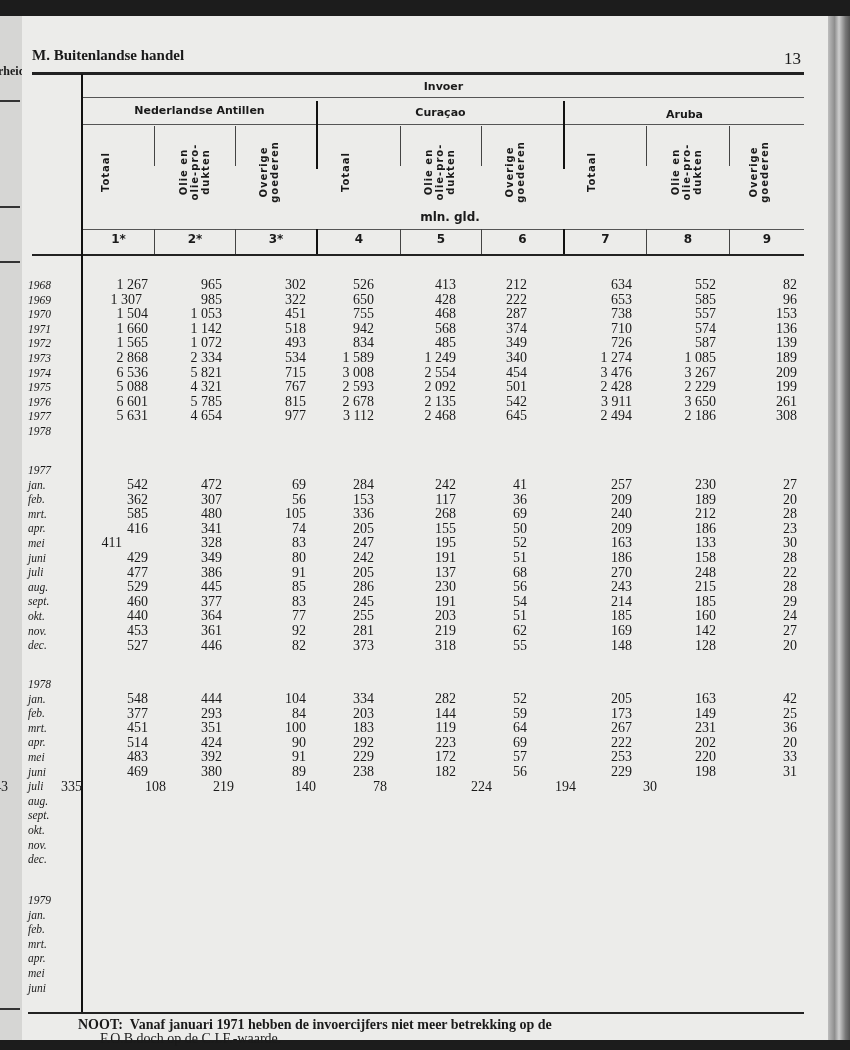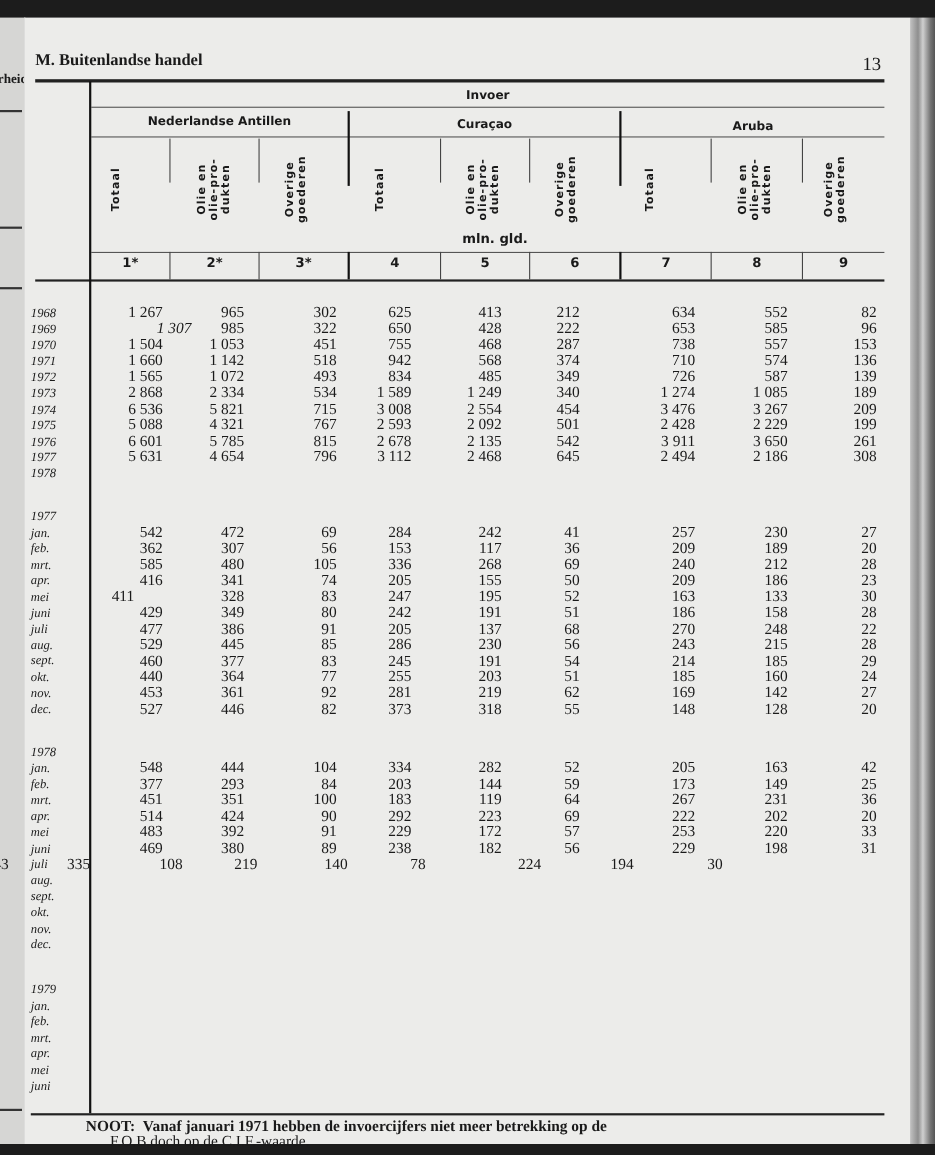--- a/index.html
+++ b/index.html
@@ -161,29 +161,29 @@
     <div class="row">apr.</div>
     <div class="row">mei</div>
     <div class="row">juni</div>
   </div>
 
 <div class="grp" style="left:0;top:278px;" id="grp-annual">
     <div class="row" style="width: 850px;">
       <span class="cell" style="right: 702px;">1 267</span>
       <span class="cell" style="right: 628px;">965</span>
       <span class="cell" style="right: 544px;">302</span>
-      <span class="cell" style="right: 476px;">625</span>
+      <span class="cell" style="right: 476px;">526</span>
       <span class="cell" style="right: 394px;">413</span>
       <span class="cell" style="right: 323px;">212</span>
       <span class="cell" style="right: 218px;">634</span>
       <span class="cell" style="right: 134px;">552</span>
       <span class="cell" style="right: 53px;">82</span>
     </div>
     <div class="row" style="width: 850px;">
-      <span class="cell" style="right: 676px; font-style: italic;">1 307</span>
+      <span class="cell" style="right: 708px;">1 307</span>
       <span class="cell" style="right: 628px; margin-left: 45px;">985</span>
       <span class="cell" style="right: 544px;">322</span>
       <span class="cell" style="right: 476px;">650</span>
       <span class="cell" style="right: 394px;">428</span>
       <span class="cell" style="right: 323px;">222</span>
       <span class="cell" style="right: 218px;">653</span>
       <span class="cell" style="right: 134px;">585</span>
       <span class="cell" style="right: 53px;">96</span>
     </div>
     <div class="row" style="width: 850px;">
@@ -259,21 +259,21 @@
       <span class="cell" style="right: 476px;">2 678</span>
       <span class="cell" style="right: 394px;">2 135</span>
       <span class="cell" style="right: 323px;">542</span>
       <span class="cell" style="right: 218px;">3 911</span>
       <span class="cell" style="right: 134px;">3 650</span>
       <span class="cell" style="right: 53px;">261</span>
     </div>
     <div class="row" style="width: 850px;">
       <span class="cell" style="right: 702px;">5 631</span>
       <span class="cell" style="right: 628px;">4 654</span>
-      <span class="cell" style="right: 544px;">796</span>
+      <span class="cell" style="right: 544px;">977</span>
       <span class="cell" style="right: 476px;">3 112</span>
       <span class="cell" style="right: 394px;">2 468</span>
       <span class="cell" style="right: 323px;">645</span>
       <span class="cell" style="right: 218px;">2 494</span>
       <span class="cell" style="right: 134px;">2 186</span>
       <span class="cell" style="right: 53px;">308</span>
     </div>
     <div class="row" style="width: 850px;">
       <span class="cell" style="right: 702px;"></span>
       <span class="cell" style="right: 628px;"></span>

